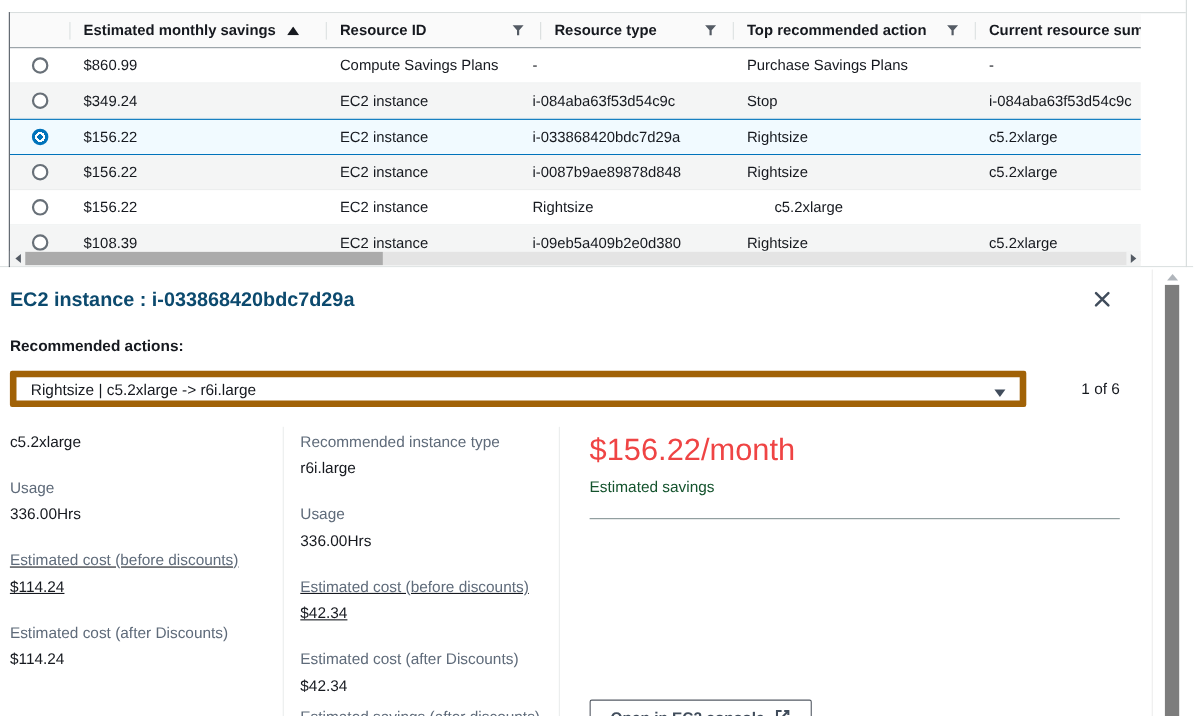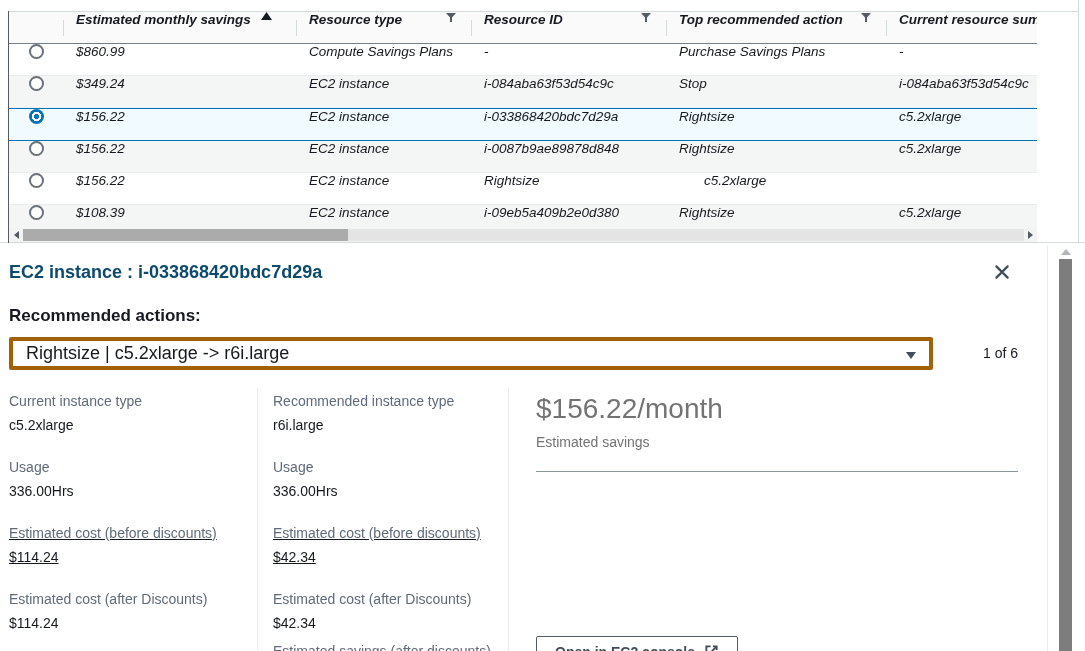--- a/index.html
+++ b/index.html
@@ -13,21 +13,21 @@
   .table-section{ position:absolute; left:0; top:0; width:1085px; height:243px; background:#fff; border-bottom:1px solid #d5dbdb; }
   .top-hairline{ position:absolute; left:8px; top:11px; width:1070px; height:1px; background:#d5dbdb; }
   .left-vline{ position:absolute; left:8px; top:11px; width:1px; height:232px; background:#545b64; }
   .right-vline-top{ position:absolute; left:1078px; top:0; width:1px; height:243px; background:#d5dbdb; }
   .table-clip{ position:absolute; left:9px; top:12px; width:1028px; height:231px; overflow:hidden; }
   .tbl{ width:1097px; }
   .trow{ display:flex; width:1097px; height:32px; align-items:stretch; border-bottom:1px solid #eaeded; background:#fff; }
   .trow.stripe{ background:#f4f5f5; }
   .trow.selected{ background:#f1faff; border-top:1px solid #0073bb; border-bottom:1px solid #0073bb; height:33px; }
   .thead{ display:flex; width:1097px; height:32px; background:#fafafa; border-bottom:1px solid #768088; }
-  .cell{ display:flex; align-items:flex-start; padding-left:13px; overflow:hidden; white-space:nowrap; flex:none;font-style:italic; }
+  .cell{ display:flex; align-items:center; padding-left:13px; overflow:hidden; white-space:nowrap; flex:none; }
   .c-sel{ width:54px; justify-content:center; padding-left:0; }
   .c-1{ width:233px; } .c-2{ width:175px; } .c-3{ width:195px; } .c-4{ width:220px; } .c-5{ width:220px; }
   .hcell{ font-weight:bold; position:relative; }
   .hcell + .hcell::before{ content:""; position:absolute; left:0; top:8px; width:1px; height:16px; background:#d5dbdb; }
   .hcell .hlbl{ overflow:hidden; white-space:nowrap; }
   .sort-icon{ margin-left:10px; flex:none; }
   .funnel{ margin-left:auto; margin-right:14px; flex:none; }
   .radio{ width:15px; height:15px; border-radius:50%; border:2px solid #687078; background:#fff; }
   .radio.on{ border:none; background:radial-gradient(circle, #0073bb 0 2.5px, #fff 2.5px 4.5px, #0073bb 4.5px); }
   
@@ -37,38 +37,38 @@
   .arr-right{ border-top:4px solid transparent; border-bottom:4px solid transparent; border-left:5px solid #545b64; margin:0 4px; }
   .htrack{ flex:1; height:12px; background:#e4e4e4; position:relative; }
   .hthumb{ position:absolute; left:0; top:0; width:325px; height:12px; background:#ababab; }
   
   .split-handle{ position:absolute; left:516px; top:247px; width:14px; cursor:row-resize; }
   .split-handle .bar{ width:14px; height:3px; background:#545b64; border-radius:1px; margin-bottom:3px; }
   
   .detail{ position:absolute; left:0; top:243px; width:1085px; height:408px; background:#fff; overflow:hidden; }
   .d-title{ position:absolute; left:9px; top:19px; font-size:18px; font-weight:bold; color:#0c4a6e; }
   .d-close{ position:absolute; left:993px; top:19px; width:20px; height:20px; cursor:pointer; background:none; border:none; }
-  .d-actions-label{ position:absolute; left:9px; top:63px; font-size:17px; font-weight:bold; }
-  .d-select{ position:absolute; left:9px; top:94px; width:924px; height:33px; border:4px solid #a16207; border-radius:2px; background:#fff; display:flex; align-items:center; padding:0 36px 0 13px; font-size:18px; cursor:pointer; }
+  .d-actions-label{ position:absolute; left:9px; top:63px; font-size:14px; font-weight:bold; }
+  .d-select{ position:absolute; left:9px; top:94px; width:924px; height:33px; border:6px solid #a16207; border-radius:2px; background:#fff; display:flex; align-items:center; padding:0 36px 0 13px; font-size:14px; cursor:pointer; }
   .d-select .caret{ position:absolute; right:13px; top:11px; width:0; height:0; border-left:5.5px solid transparent; border-right:5.5px solid transparent; border-top:7px solid #414d5c; }
   .d-pager{ position:absolute; left:983px; top:102px; font-size:14px; }
   .vdiv{ position:absolute; top:145px; width:1px; height:263px; background:#eaeded; }
   .vdiv-1{ left:257px; } .vdiv-2{ left:508px; }
   .d-col{ position:absolute; top:150px; }
   .d-colA{ left:9px; width:235px; }
   .d-colB{ left:273px; width:225px; }
   .field{ margin-bottom:25px; }
   .field:nth-child(3){ margin-bottom:25px;text-decoration:underline; }
   .field:nth-child(4){ margin-bottom:14px; }
   .f-label{ font-size:14px; color:#5f6b7a; line-height:17px; margin-bottom:7px; }
   .f-value{ font-size:14px; color:#16191f; line-height:17px; }
   .clipped-label{ position:absolute; left:273px; top:400px; font-size:14px; color:#5f6b7a; white-space:nowrap; }
   .d-right{ position:absolute; left:536px; top:150px; width:482px; }
-  .d-price{ font-size:28px; color:#737373; line-height:32px; }
-  .d-price-caption{ font-size:14px; color:#737373; margin-top:9px; }
+  .d-price{ font-size:28px; color:#ef4444; line-height:32px; }
+  .d-price-caption{ font-size:14px; color:#14532d; margin-top:9px; }
   .d-rule{ width:482px; height:1px; background:#879596; margin-top:21px; }
   .d-btn{ display:inline-flex; align-items:center; gap:9px; height:31px; padding:0 18px; background:#fff; border:1px solid #545b64; border-radius:2px; font-family:inherit; font-size:14px; font-weight:bold; color:#414d5c; cursor:pointer; margin-top:0; }
   .btn1{ position:absolute; left:0; top:243px; }
   
   .vrail-line{ position:absolute; left:1047px; top:2px; width:1px; height:406px; background:#ededed; }
   .v-up{ position:absolute; left:1061px; top:6px; width:0; height:0; border-left:5px solid transparent; border-right:5px solid transparent; border-bottom:6px solid #b0b5bb; }
   .vthumb{ position:absolute; left:1059px; top:16px; width:13px; height:392px; background:#7d7d7d; }
   svg{ display:block; }
 </style>
 </head>
@@ -83,28 +83,28 @@
       <div class="tbl">
 
         <div class="thead">
           <div class="cell c-sel hcell"></div>
           <div class="cell c-1 hcell">
             <span class="hlbl">Estimated monthly savings</span>
             <svg class="sort-icon" width="11" height="8" viewBox="0 0 11 8">
                 <polygon points="5.5,0 11,8 0,8" fill="#16191f"></polygon>
               </svg>
           </div>
+          <div class="cell c-3 hcell">
+            <span class="hlbl">Resource ID</span>
+            <svg class="funnel" width="12" height="11" viewBox="0 0 12 11">
+                <polygon points="1,1 11,1 7,5.5 7,10 5,10 5,5.5" fill="#545b64"></polygon>
+              </svg>
+          </div>
           <div class="cell c-2 hcell">
             <span class="hlbl">Resource type</span>
-            <svg class="funnel" width="12" height="11" viewBox="0 0 12 11">
-                <polygon points="1,1 11,1 7,5.5 7,10 5,10 5,5.5" fill="#545b64"></polygon>
-              </svg>
-          </div>
-          <div class="cell c-3 hcell">
-            <span class="hlbl">Resource ID</span>
             <svg class="funnel" width="12" height="11" viewBox="0 0 12 11">
                 <polygon points="1,1 11,1 7,5.5 7,10 5,10 5,5.5" fill="#545b64"></polygon>
               </svg>
           </div>
           <div class="cell c-4 hcell">
             <span class="hlbl">Top recommended action</span>
             <svg class="funnel" width="12" height="11" viewBox="0 0 12 11">
                 <polygon points="1,1 11,1 7,5.5 7,10 5,10 5,5.5" fill="#545b64"></polygon>
               </svg>
           </div>
@@ -209,21 +209,20 @@
       <span>Rightsize | c5.2xlarge -&gt; r6i.large</span>
       <span class="caret"></span>
     </div>
     <div class="d-pager">1 of 6</div>
 
     <div class="vdiv vdiv-1"></div>
     <div class="vdiv vdiv-2"></div>
 
     <div class="d-col d-colA">
       <div class="field">
-        <div class="f-label">Current instance type</div>
         <div class="f-value">c5.2xlarge</div>
       </div>
       <div class="field">
         <div class="f-label">Usage</div>
         <div class="f-value">336.00Hrs</div>
       </div>
       <div class="field">
         <div class="f-label">Estimated cost (before discounts)</div>
         <div class="f-value">$114.24</div>
       </div>

